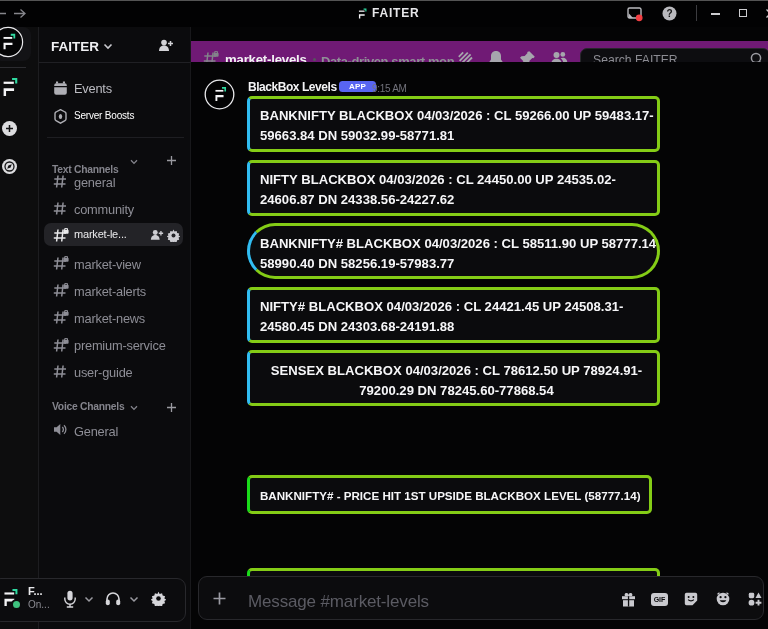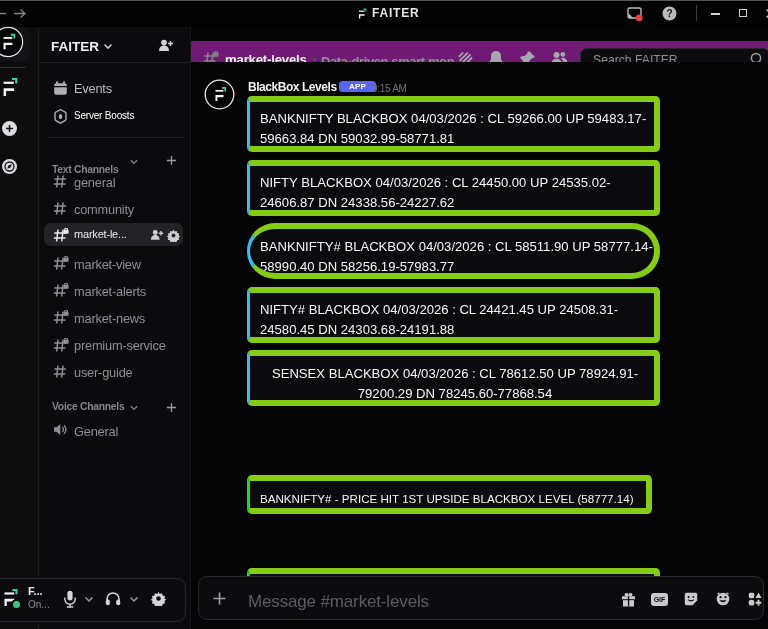--- a/index.html
+++ b/index.html
@@ -1,22 +1,22 @@
 <!DOCTYPE html>
 <html><head>
 <meta charset="utf-8">
 <style>
   * { margin:0; padding:0; box-sizing:border-box; }
   html,body { width:768px; height:629px; overflow:hidden; background:#040405;
     font-family:"Liberation Sans", sans-serif; }
   .abs { position:absolute; }
   svg { display:block; }
   .embed { position:absolute; left:56px; width:413px; background:#0b0b0d;
-    border:6px solid #84cc16; border-radius:5px; color:#f6f6f8;
-    font-weight:normal; white-space:nowrap; overflow:hidden; }
+    border:3px solid #84cc16; border-radius:5px; color:#f6f6f8;
+    font-weight:bold; white-space:nowrap; overflow:hidden; }
   .embed.blue { border-left:3px solid #31bdf2; height:56px;
     font-size:13.1px; line-height:20px; padding:7.5px 4px 8px 10px; }
   .embed.green { border-left:3px solid #1adb1a; height:39px;
     font-size:11.6px; line-height:20px; padding:8.5px 4px 8px 10px; }
 </style>
 </head>
 <body>
 <div class="abs" style="left:0;top:0;width:768px;height:629px;overflow:hidden;">
 
 <div class="abs" id="titlebar" style="left:0;top:0;width:768px;height:27px;background:#020203;">

